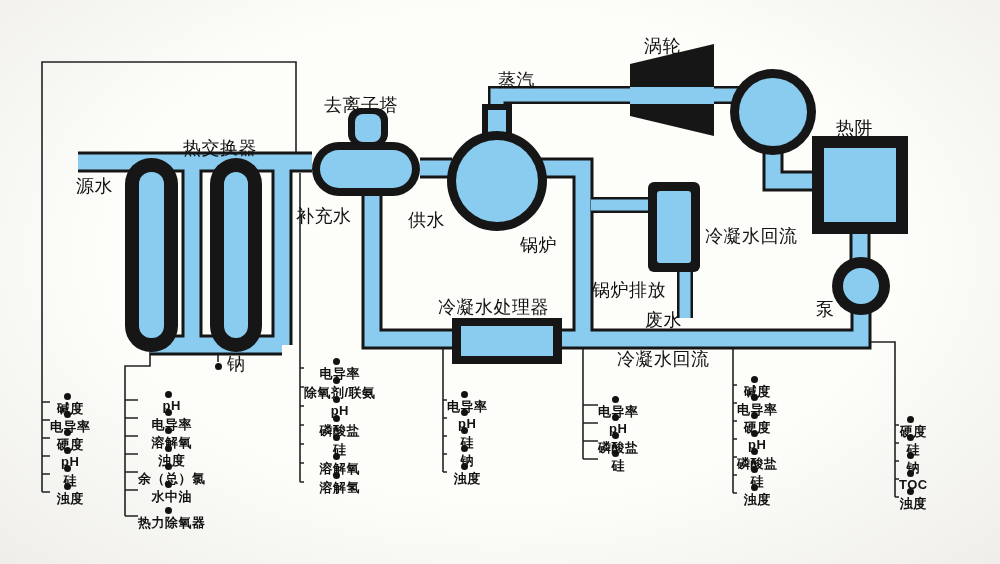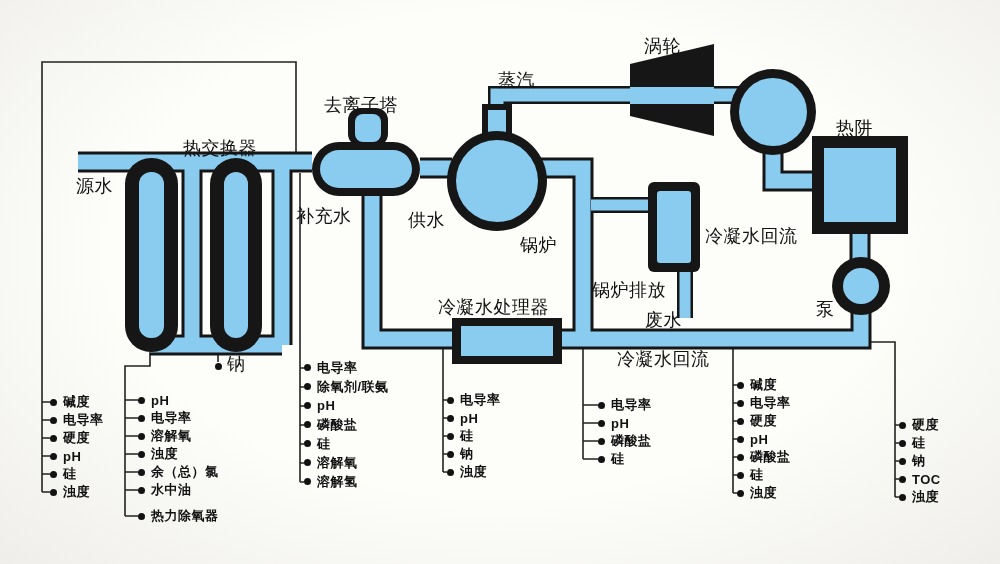--- a/index.html
+++ b/index.html
@@ -25,21 +25,21 @@
   .ink{fill:var(--ink);}
   .blu{fill:var(--pipe-blue);}
   .thin{stroke:var(--thin-line);stroke-width:1.6px;fill:none;}
   
   .lbl{
     position:absolute;font-size:18px;font-weight:400;color:#121212;
     white-space:nowrap;letter-spacing:.5px;
   }
   
   .plist{position:absolute;}
-  .pitem{display:flex;align-items:center;height:18px;}
+  .pitem{display:flex;align-items:center;height:18px;flex-direction:column;}
   .plist.h19 .pitem{height:19px;}
   .plist[data-name="sample-list-treated-water"] .pitem:last-child{margin-top:8px;}
   .pdot{width:7px;height:7px;border-radius:50%;background:#121212;margin-right:6px;flex:none;}
   .ptxt{font-size:13px;font-weight:700;color:#121212;white-space:nowrap;letter-spacing:.5px;}
   .nadot{position:absolute;width:7px;height:7px;border-radius:50%;background:#121212;}
 </style>
 </head>
 <body>
 
 <div class="stage" data-name="process-diagram">

